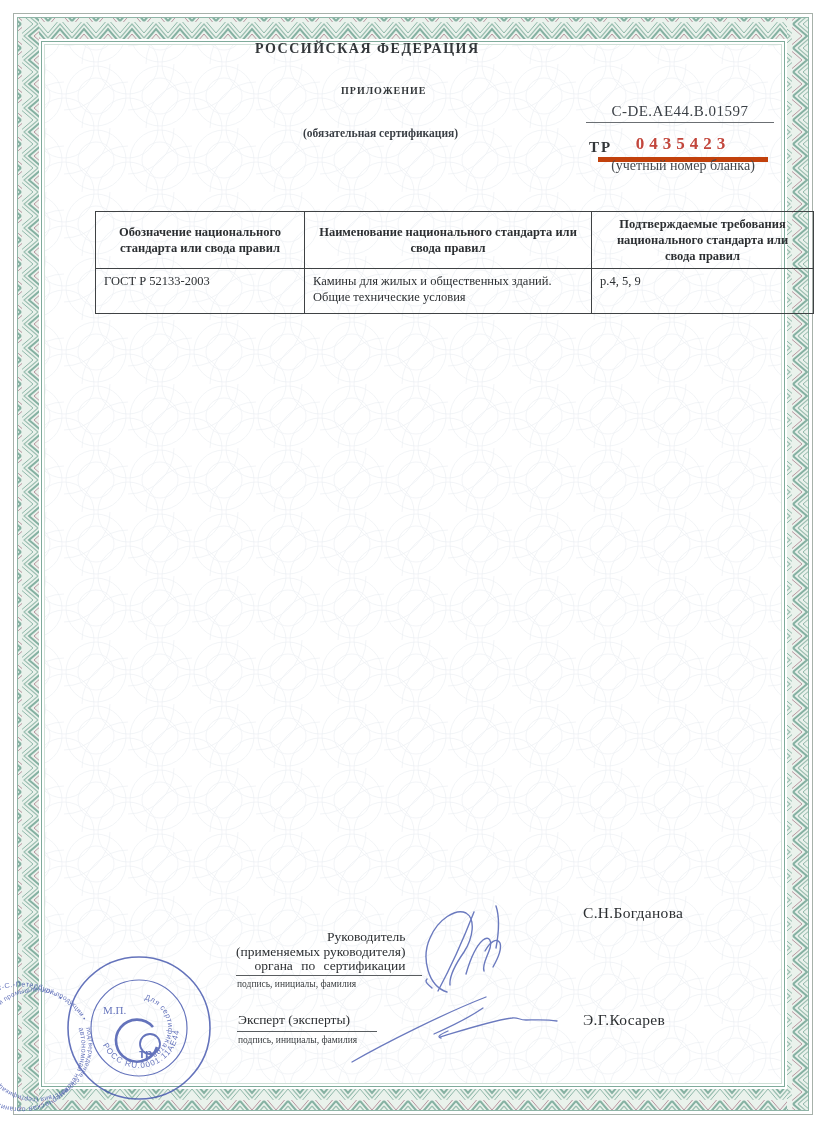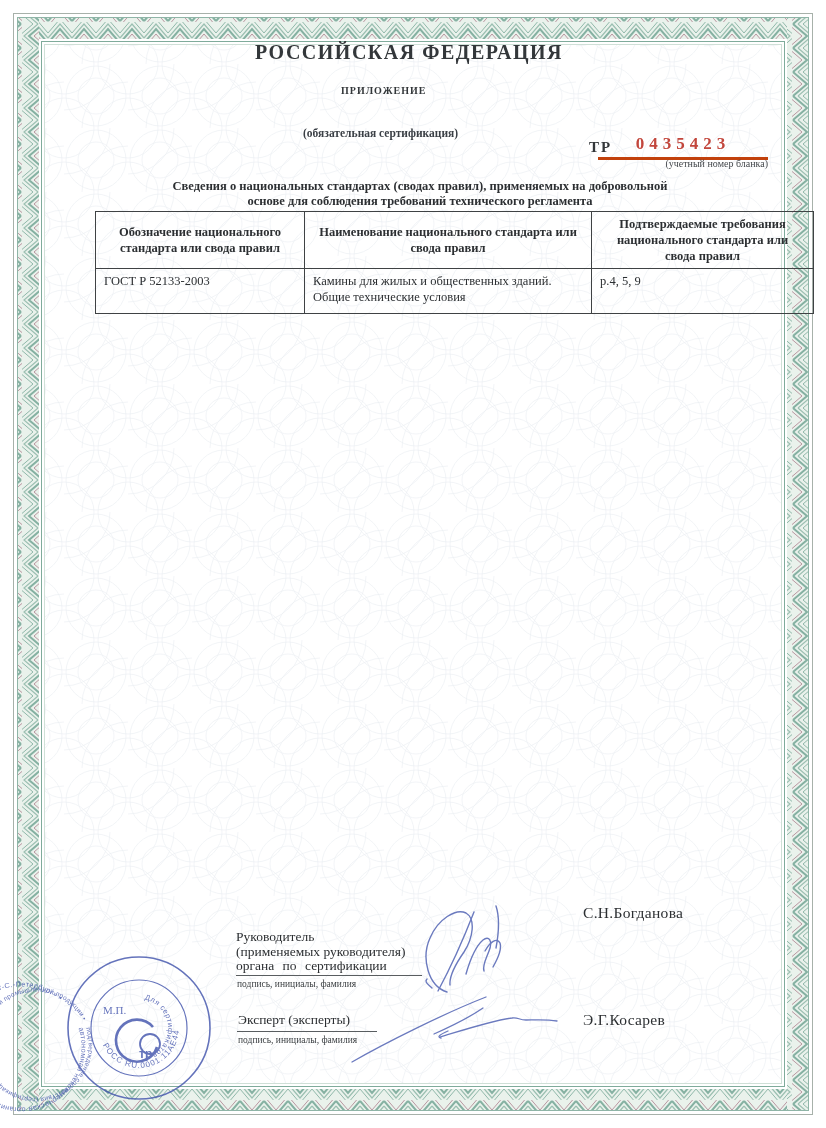--- a/index.html
+++ b/index.html
@@ -2,38 +2,38 @@
 <html><head>
 <meta charset="utf-8">
 <style>
   html,body{margin:0;padding:0;background:#ffffff;}
   .page{position:relative;width:826px;height:1128px;background:#ffffff;overflow:hidden;
         font-family:"Liberation Serif","DejaVu Serif",serif;color:#262626;}
   .abs{position:absolute;}
   .nowrap{white-space:nowrap;}
   .center{text-align:center;}
   svg{display:block;}
-  .country{font-size:20px;font-weight:bold;letter-spacing:1.5px;color:#33373a;}
+  .country{font-size:14px;font-weight:bold;letter-spacing:1.5px;color:#33373a;}
   .apptitle{font-size:10px;font-weight:bold;letter-spacing:1px;color:#33373a;}
   .certline{font-size:19px;font-weight:bold;letter-spacing:.5px;color:#33373a;}
   .numsign{margin-left:26px;}
   .certvalue{font-size:15px;letter-spacing:.5px;color:#3a3f45;border-bottom:1px solid #6b6f73;
              padding-bottom:2px;}
   .oblig{font-size:11.5px;font-weight:bold;color:#3a3f45;}
   .trlabel{font-size:15px;font-weight:bold;letter-spacing:2px;color:#33373a;}
   .trnum{font-size:17px;font-weight:bold;letter-spacing:5px;color:#c2463c;
-         border-bottom:3px solid #c2410c;padding-bottom:3px;}
-  .smallcap{font-size:10px;color:#44484c;text-align:right;}
+         border-bottom:5px solid #c2410c;padding-bottom:3px;}
+  .smallcap{font-size:14px;color:#44484c;}
   .intro{font-size:12.5px;font-weight:bold;line-height:15px;color:#2c2f32;}
   table.std{border-collapse:collapse;width:718px;table-layout:fixed;margin-left:32px;}
   table.std th,table.std td{border:1px solid #3f4244;font-size:12.5px;line-height:1.28;
       padding:4px 8px;color:#2c2f32;}
   table.std th{font-weight:bold;text-align:center;vertical-align:middle;}
   table.std td{vertical-align:top;text-align:left;}
-  .rolelines{font-size:13.5px;line-height:14.5px;color:#2c2f32;}
+  .rolelines{font-size:13.5px;line-height:14.5px;color:#2c2f32;text-align:right;}
   .rolelines .wspace{word-spacing:5px;}
   .sigline{border-bottom:1px solid #595d60;}
   .sigcap{font-size:9.5px;color:#3c4043;text-align:right;}
   .signame{font-size:15.5px;color:#2c2f32;letter-spacing:.3px;}
   .overlay{position:absolute;left:0;top:0;pointer-events:none;}
 </style>
 </head>
 <body>
 
 <div class="page">
@@ -90,33 +90,30 @@
     <rect x="17.5" y="17.5" width="791" height="1093" fill="none" stroke="#8fb5a7" stroke-width="1"></rect>
     <rect x="41.5" y="41.5" width="743" height="1045" fill="none" stroke="#7fab9b" stroke-width="1"></rect>
     <rect x="44.5" y="44.5" width="737" height="1039" fill="none" stroke="#cfe0d7" stroke-width="1"></rect>
   </svg>
 
   <div class="abs country nowrap" style="left:255px;top:41px;">РОССИЙСКАЯ ФЕДЕРАЦИЯ</div>
 
   <div class="abs apptitle nowrap" style="left:341px;top:85px;">ПРИЛОЖЕНИЕ</div>
 
 
+  <div class="abs certvalue center" style="left:586px;top:103px;width:188px;">C-DE.AE44.B.01597</div>
 
   <div class="abs oblig nowrap" style="left:303px;top:127px;">(обязательная сертификация)</div>
 
   <div class="abs trlabel nowrap" style="left:589px;top:139px;">ТР</div>
 
   <div class="abs trnum center" style="left:598px;top:134px;width:170px;">0435423</div>
 
   <div class="abs smallcap center" style="left:598px;top:158px;width:170px;">(учетный номер бланка)</div>
 
-  <div class="abs intro center" style="left:60px;top:179px;width:720px;">
-    <div>Сведения о национальных стандартах (сводах правил), применяемых на добровольной</div>
-    <div>основе для соблюдения требований технического регламента</div>
-  </div>
 
   <div class="abs" style="left:63px;top:211px;">
     <table class="std">
       <colgroup>
           <col style="width:209px">
           <col style="width:287px">
           <col style="width:222px">
         </colgroup>
       <thead>
         <tr style="height:53px;">

